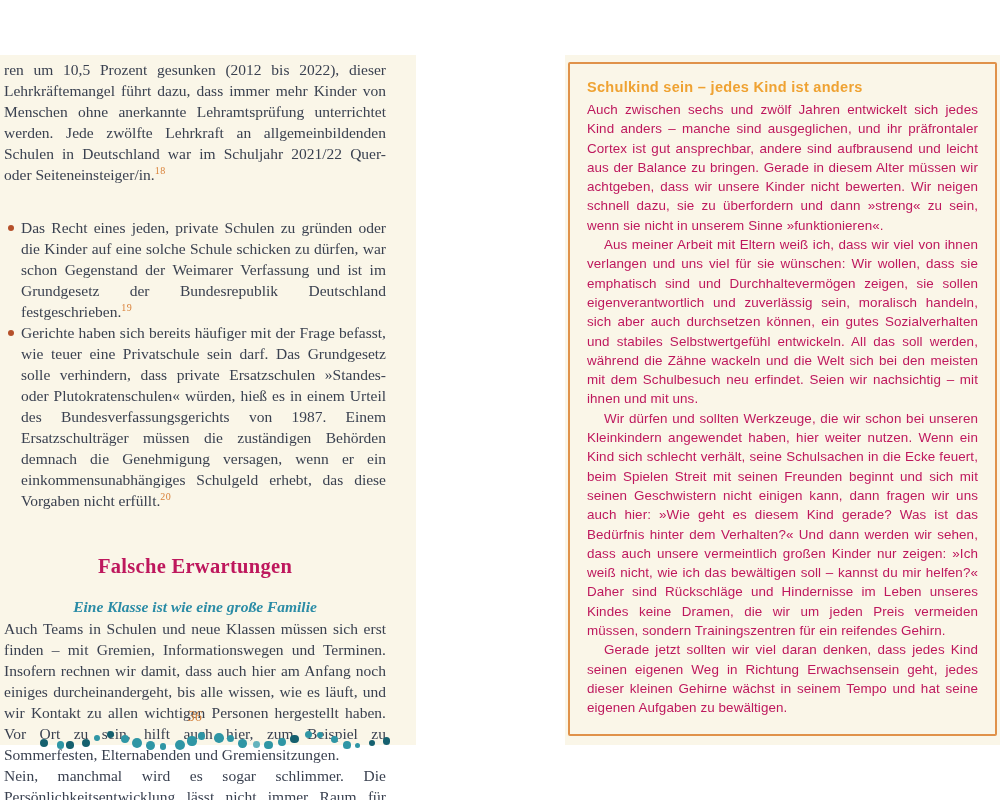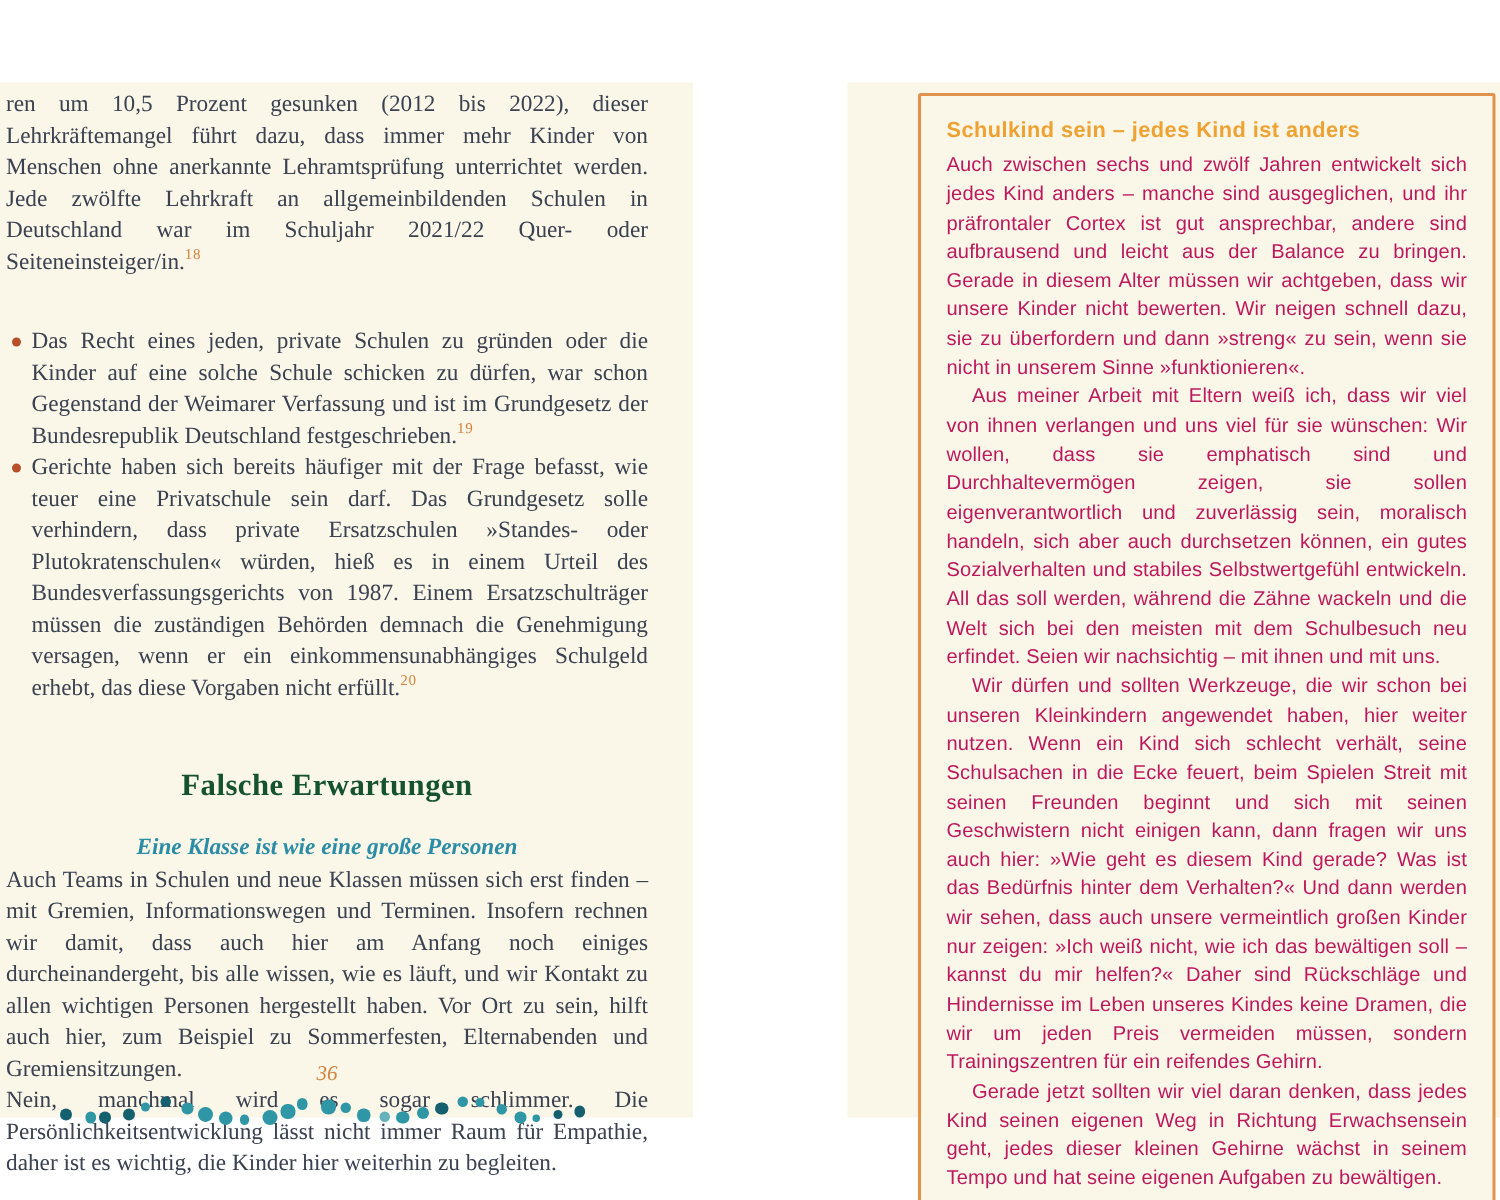--- a/index.html
+++ b/index.html
@@ -4,23 +4,22 @@
 <style>
   * { margin: 0; padding: 0; box-sizing: border-box; }
   html, body { width: 1000px; height: 800px; background: #ffffff; overflow: hidden; }
   body { position: relative; font-family: "Liberation Serif", serif; }
 
   .page {
     position: absolute;
     top: 55px;
     height: 690px;
     background: #faf6e8;
-    padding-left: 44px;
   }
-  .page-left  { left: 0; width: 462px; padding: 4px 30px 0 4px; }
+  .page-left  { left: 0; width: 416px; padding: 4px 30px 0 4px; }
   .page-right { left: 565px; width: 435px; }
 
   
   .serif-body {
     font-family: "Liberation Serif", serif;
     font-size: 15.5px;
     line-height: 21px;
     color: #3a4150;
     text-align: justify;
   }
@@ -38,21 +37,21 @@
     font-size: 10px;
     line-height: 0;
     vertical-align: super;
     letter-spacing: 0.5px;
   }
   .section-heading {
     margin: 44px 0 20px 0;
     text-align: center;
     font-size: 20.5px;
     font-weight: 600;
-    color: #14532d;
+    color: #be185d;
     letter-spacing: 0.3px;
   }
   .subsection-heading {
     margin: 0 0 2px 0;
     text-align: center;
     font-style: italic;
     font-weight: 600;
     font-size: 15.5px;
     color: #2b8ca6;
   }
@@ -115,21 +114,21 @@
     <li class="bullet-item">
       <span class="bullet-dot"></span><span>Das Recht eines jeden, private Schulen zu gründen oder die Kinder auf eine solche Schule schicken zu dürfen, war schon Gegenstand der Weimarer Verfassung und ist im Grundgesetz der Bundesrepublik Deutschland festgeschrieben.</span><sup class="fn">19</sup>
     </li>
     <li class="bullet-item">
       <span class="bullet-dot"></span><span>Gerichte haben sich bereits häufiger mit der Frage befasst, wie teuer eine Privatschule sein darf. Das Grundgesetz solle verhindern, dass private Ersatzschulen »Standes- oder Plutokratenschulen« würden, hieß es in einem Urteil des Bundesverfassungsgerichts von 1987. Einem Ersatzschulträger müssen die zuständigen Behörden demnach die Genehmigung versagen, wenn er ein einkommensunabhängiges Schulgeld erhebt, das diese Vorgaben nicht erfüllt.</span><sup class="fn">20</sup>
     </li>
   </ul>
 
   <h2 class="section-heading">Falsche Erwartungen</h2>
 
-  <h3 class="subsection-heading">Eine Klasse ist wie eine große Personen</h3>
+  <h3 class="subsection-heading">Eine Klasse ist wie eine große Familie</h3>
   <p class="serif-body">Auch Teams in Schulen und neue Klassen müssen sich erst finden – mit Gremien, Informationswegen und Terminen. Insofern rechnen wir damit, dass auch hier am Anfang noch einiges durcheinandergeht, bis alle wissen, wie es läuft, und wir Kontakt zu allen wichtigen Personen hergestellt haben. Vor Ort zu sein, hilft auch hier, zum Beispiel zu Sommerfesten, Elternabenden und Gremiensitzungen.</p>
 
   <p class="serif-body">Nein, manchmal wird es sogar schlimmer. Die Persönlichkeitsentwicklung lässt nicht immer Raum für Empathie, daher ist es wichtig, die Kinder hier weiterhin zu begleiten.</p>
 
   <div class="dots-decoration" id="dots">
       <span class="dot" style="width: 8.012px; height: 8.012px; left: 0px; top: 13.82px; background: rgb(21, 96, 111);"></span>
       <span class="dot" style="width: 7.1818px; height: 7.1818px; left: 16.7868px; top: 16.4306px; background: rgb(47, 150, 165);"></span>
       <span class="dot" style="width: 7.54066px; height: 7.54066px; left: 26.4289px; top: 16.0405px; background: rgb(21, 96, 111);"></span>
       <span class="dot" style="width: 8.31739px; height: 8.31739px; left: 41.5329px; top: 13.822px; background: rgb(21, 96, 111);"></span>
       <span class="dot" style="width: 6.24511px; height: 6.24511px; left: 53.8949px; top: 9.59801px; background: rgb(47, 150, 165);"></span>

